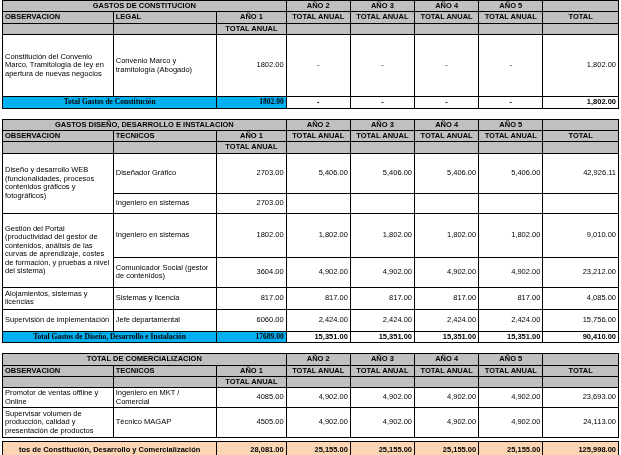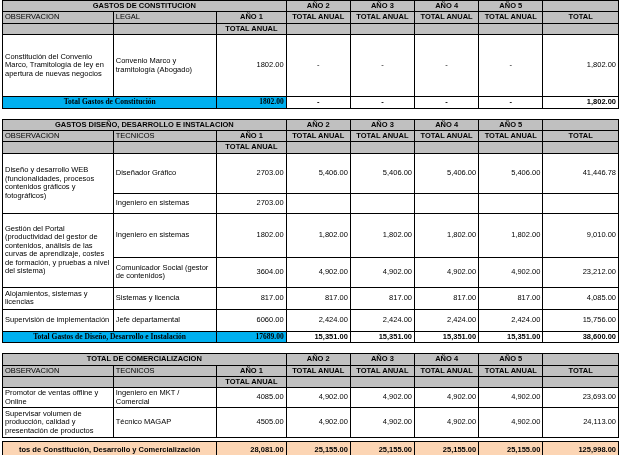--- a/index.html
+++ b/index.html
@@ -26,21 +26,21 @@
     overflow:hidden;
   }
   .hdr{
     background:#c0c0c0;
     text-align:center;
     font-weight:bold;
     font-size:7.5px;
   }
   .hdr-left{
     background:#c0c0c0;
-    font-weight:normal;
+    font-weight:bold;
     text-align:left;
   }
   .num{text-align:right;}
   .ctr{text-align:center;}
   .left{text-align:left;}
   .blue{background:#00b0f0;font-weight:bold;font-family:Liberation Serif, serif;}
   .orange{background:#fcd5b4;font-weight:bold;}
   .totrow td{font-weight:bold;}
   .spacer{height:10px;}
   .wrap{white-space:normal;word-wrap:break-word;}
@@ -156,21 +156,21 @@
       </tr>
 
       <tr style="height:40px">
         <td class="left wrap" rowspan="2">Diseño y desarrollo WEB (funcionalidades, procesos contenidos gráficos y fotográficos)</td>
         <td class="left wrap">Diseñador Gráfico</td>
         <td class="num">2703.00</td>
         <td class="num">5,406.00</td>
         <td class="num">5,406.00</td>
         <td class="num">5,406.00</td>
         <td class="num">5,406.00</td>
-        <td class="num">41,446.78</td>
+        <td class="num">42,926.11</td>
       </tr>
       <tr style="height:20px">
         <td class="left wrap">Ingeniero en sistemas</td>
         <td class="num">2703.00</td>
         <td class="num"></td>
         <td class="num"></td>
         <td class="num"></td>
         <td class="num"></td>
         <td class="num"></td>
       </tr>
@@ -217,21 +217,21 @@
         <td class="num">15,756.00</td>
       </tr>
 
       <tr class="totrow">
         <td class="blue ctr" colspan="2">Total Gastos de Diseño, Desarrollo e Instalación</td>
         <td class="blue num">17689.00</td>
         <td class="num">15,351.00</td>
         <td class="num">15,351.00</td>
         <td class="num">15,351.00</td>
         <td class="num">15,351.00</td>
-        <td class="num">38,600.00</td>
+        <td class="num">90,410.00</td>
       </tr>
     </tbody>
   </table>
 
   <div class="spacer"></div>
 
   <table class="tbl">
     <colgroup>
       <col style="width:107px">
         <col style="width:100px">

